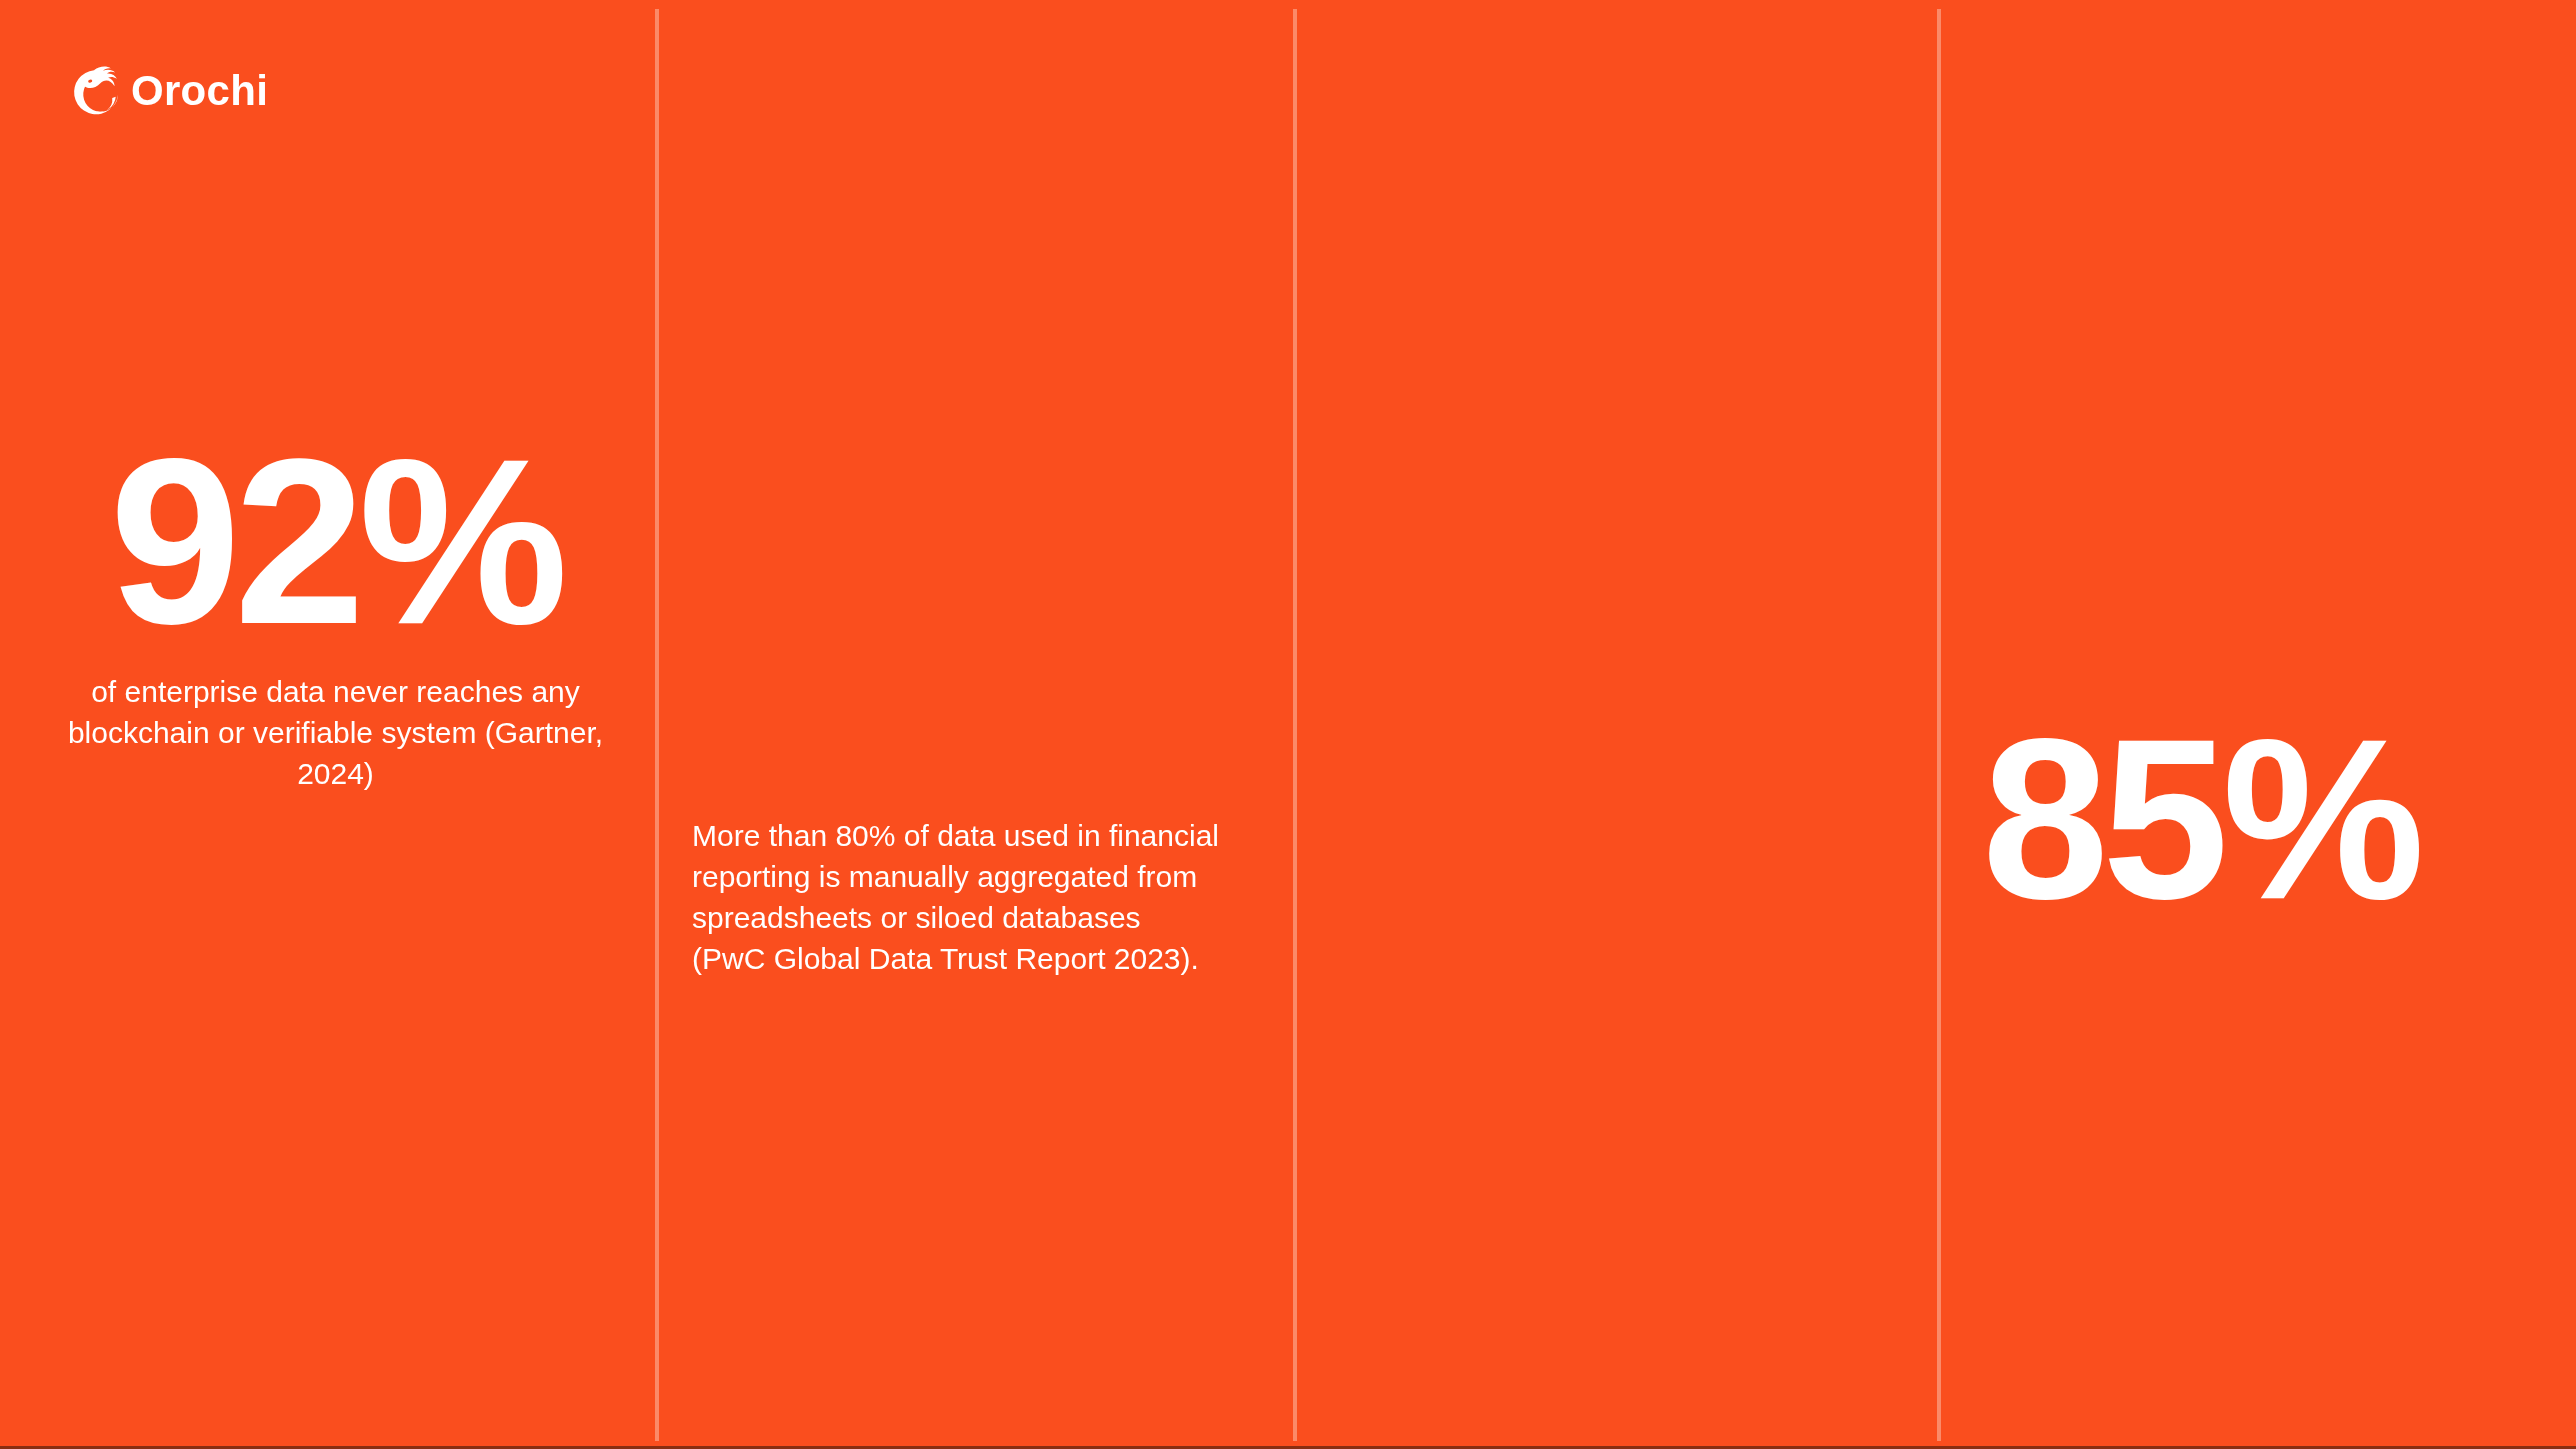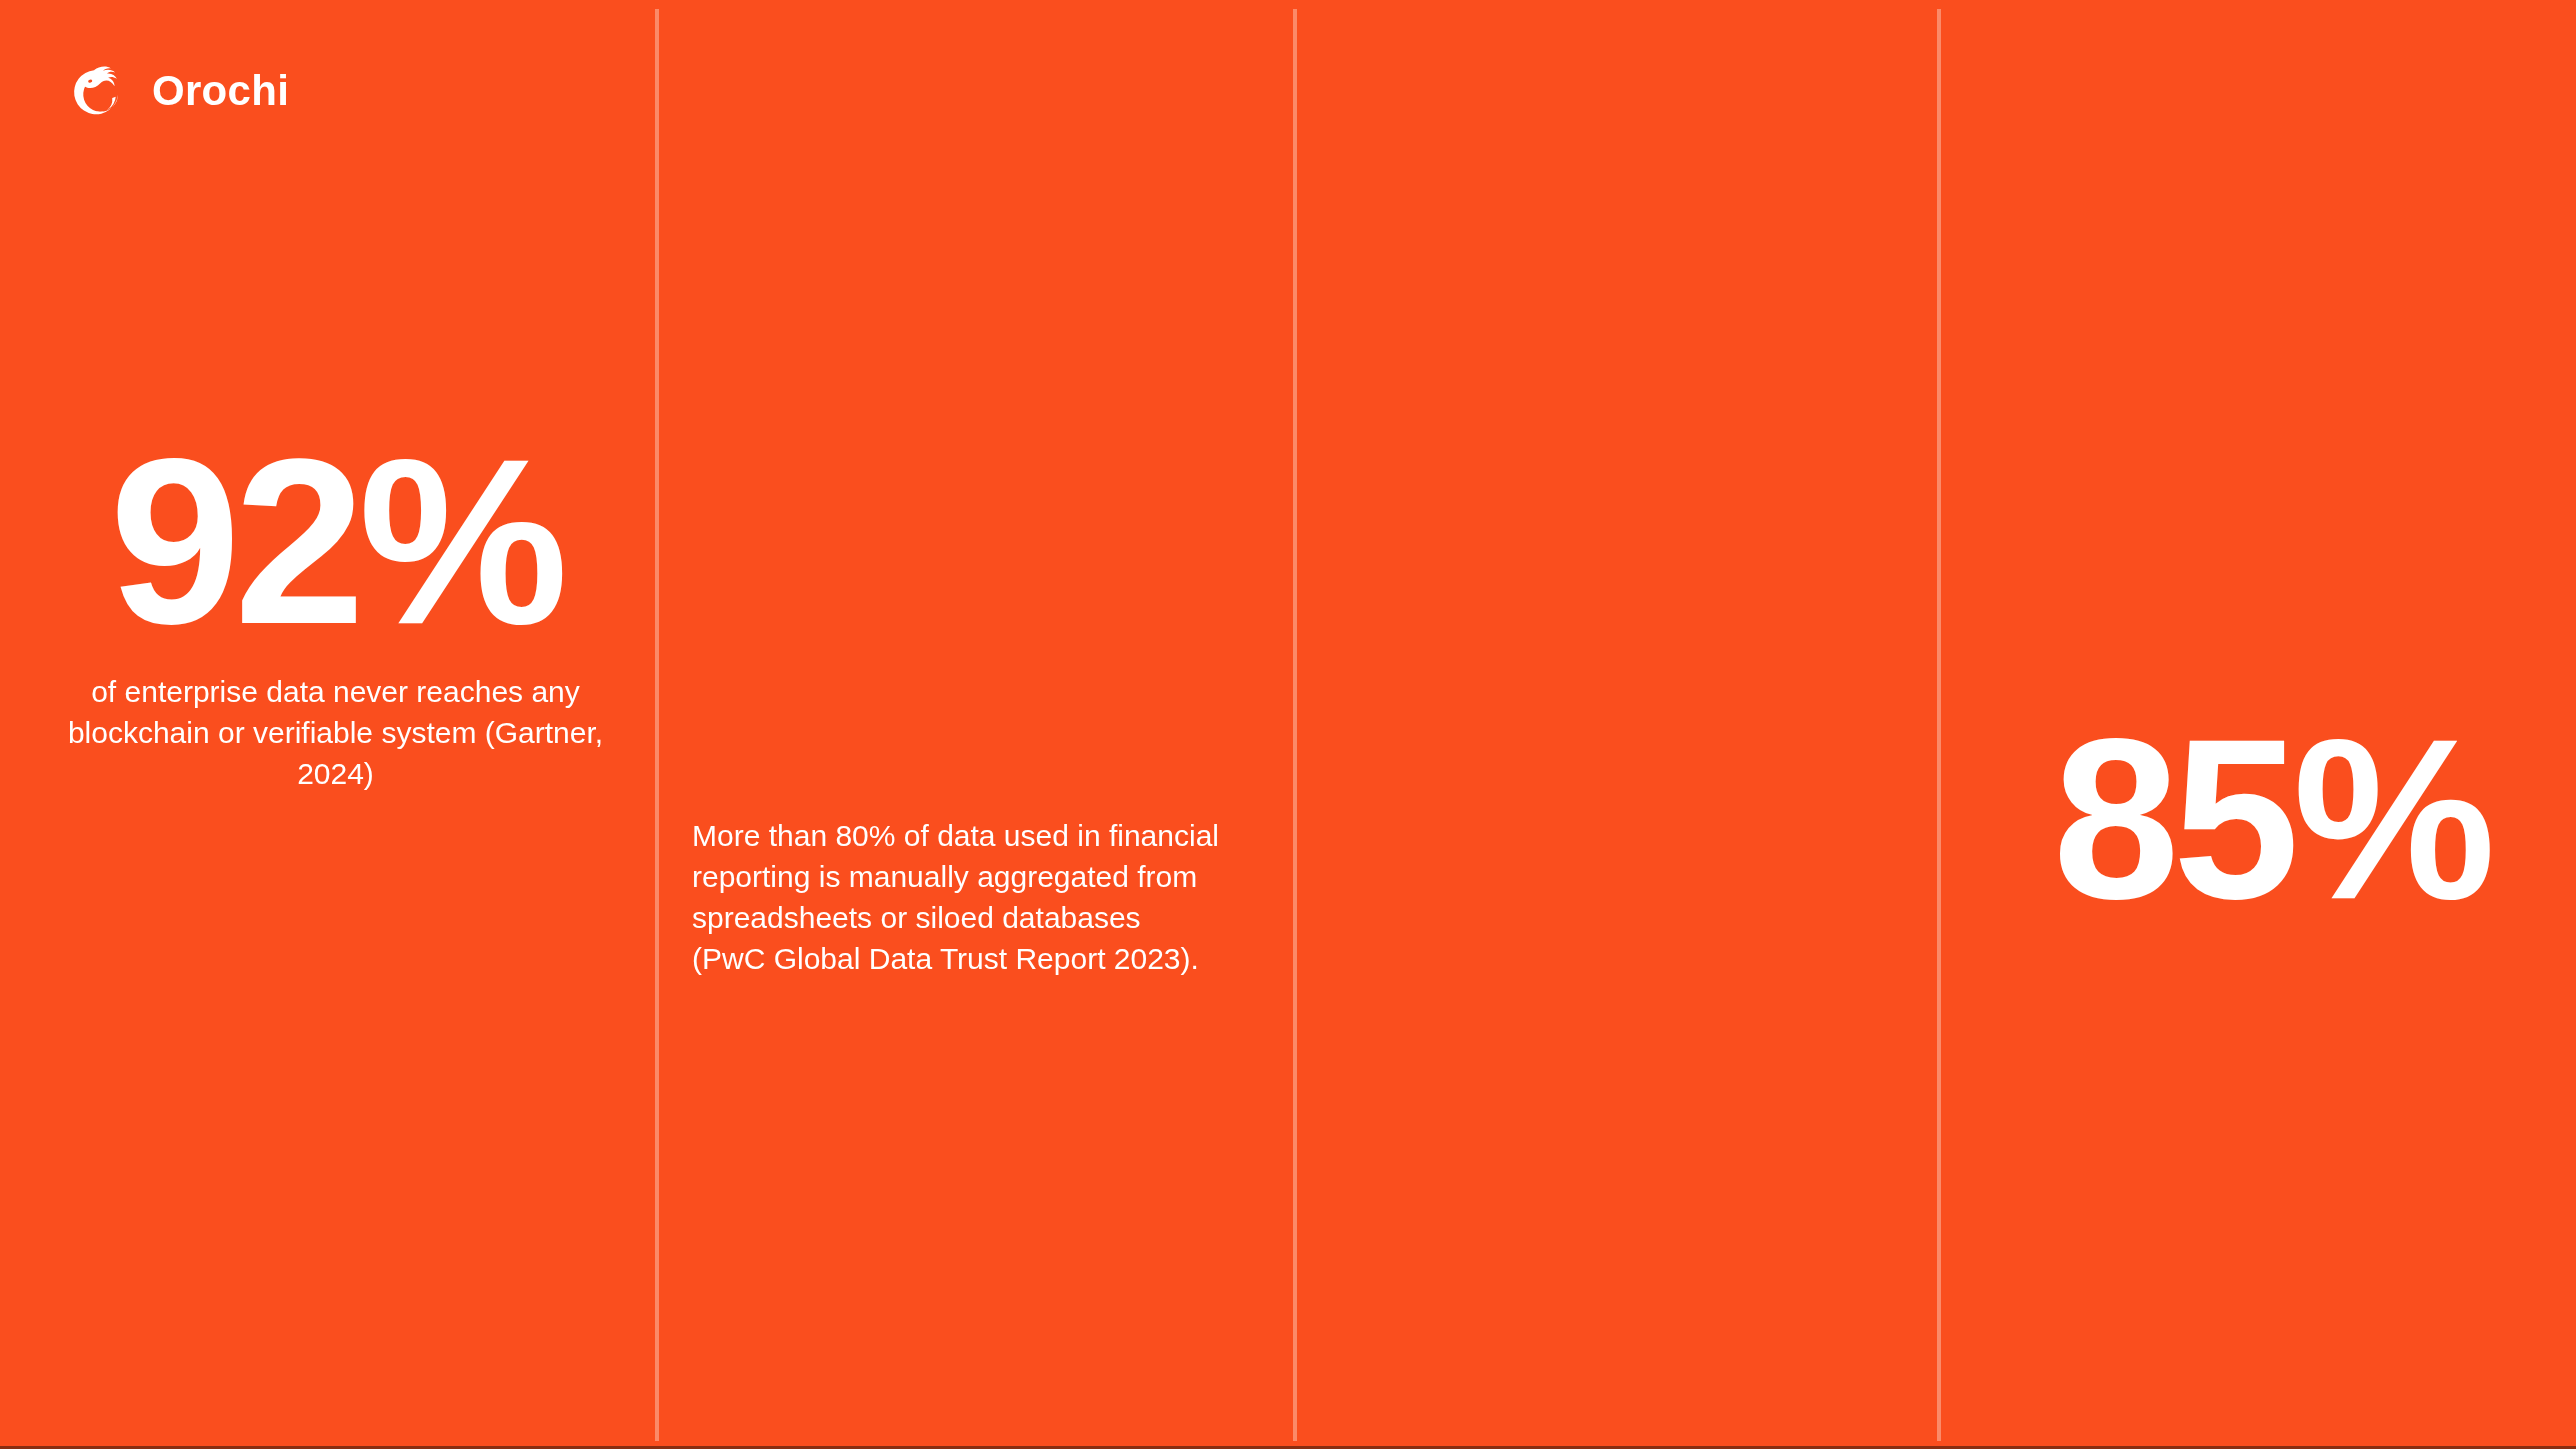--- a/index.html
+++ b/index.html
@@ -42,21 +42,21 @@
   .divider.d2 { left: 1293px; }
   .divider.d3 { left: 1937px; }
 
   
   .logo {
     position: absolute;
     left: 67px;
     top: 62px;
     display: flex;
     align-items: center;
-    gap: 27px;
+    gap: 6px;
   }
   .logo-mark {
     width: 58px;
     height: 58px;
     display: block;
     flex: 0 0 auto;
   }
   .logo-word {
     color: #ffffff;
     font-family: "Liberation Sans", sans-serif;
@@ -94,21 +94,21 @@
     white-space: pre-line;
   }
 
   
   .col-1 { left: 47px;  top: 429px;  width: 577px; text-align: center; }
   
   .col-2 { left: 692px; top: 815px; width: 577px; }
   
   .col-3 { left: 1335px; top: 87px;  width: 584px; }
   
-  .col-4 { left: 1922px; top: 711px; width: 567px; text-align: right; }
+  .col-4 { left: 1982px; top: 711px; width: 567px; }
 
   .col-1 .stat-number { font-size: 236px; }
   .col-2 .stat-number { font-size: 228px; }
   .col-3 .stat-number { font-size: 236px; }
   .col-4 .stat-number { font-size: 228px; }
 
   .col-3 .stat-number { margin-bottom: 28px; }
   .col-4 .stat-number { margin-bottom: 23px; }
   .col-2 .stat-number { margin-bottom: 20px; }
 </style>

